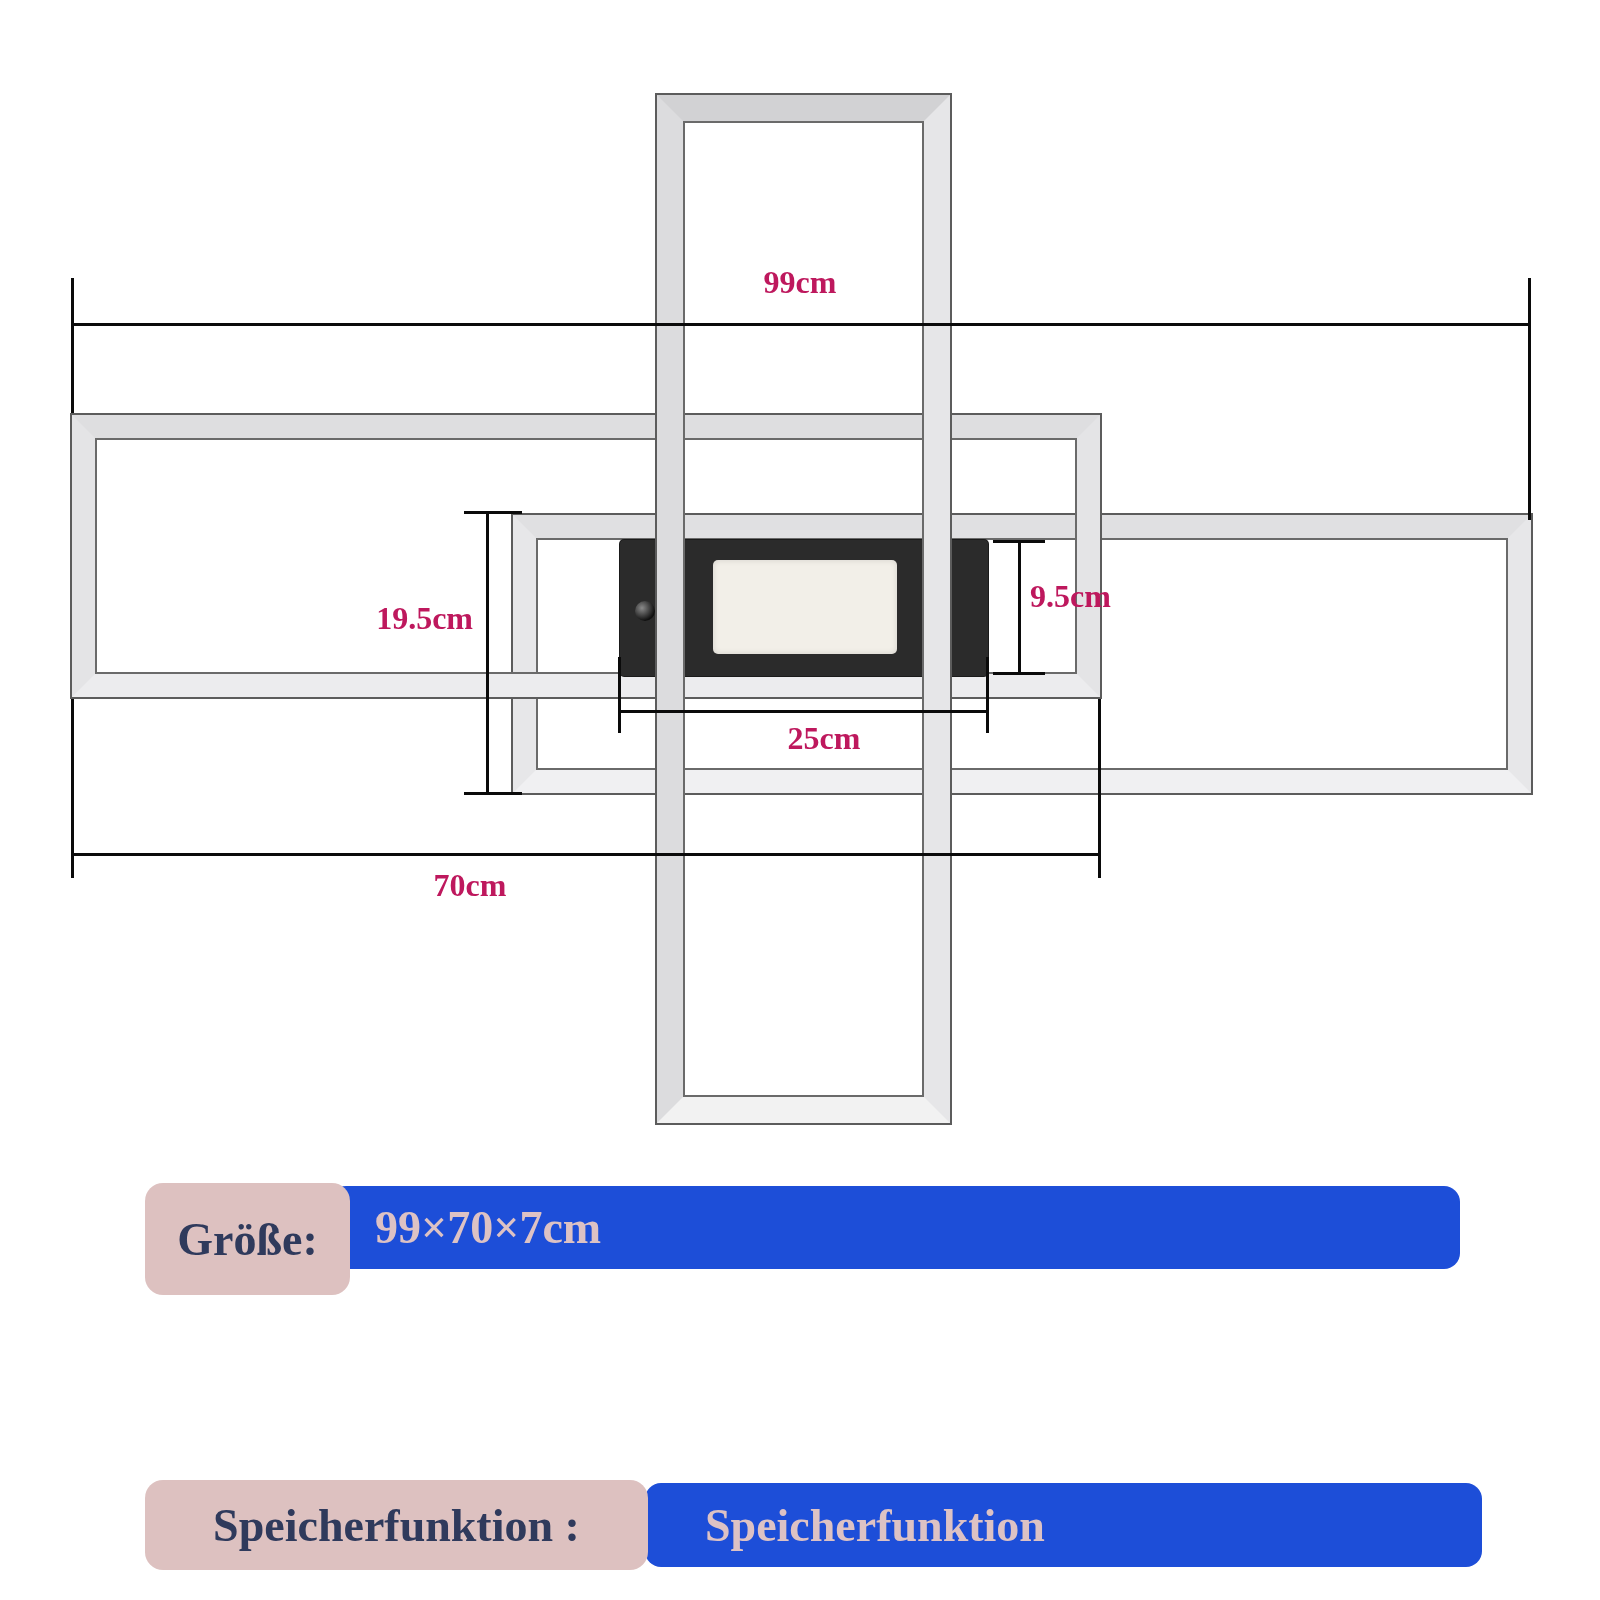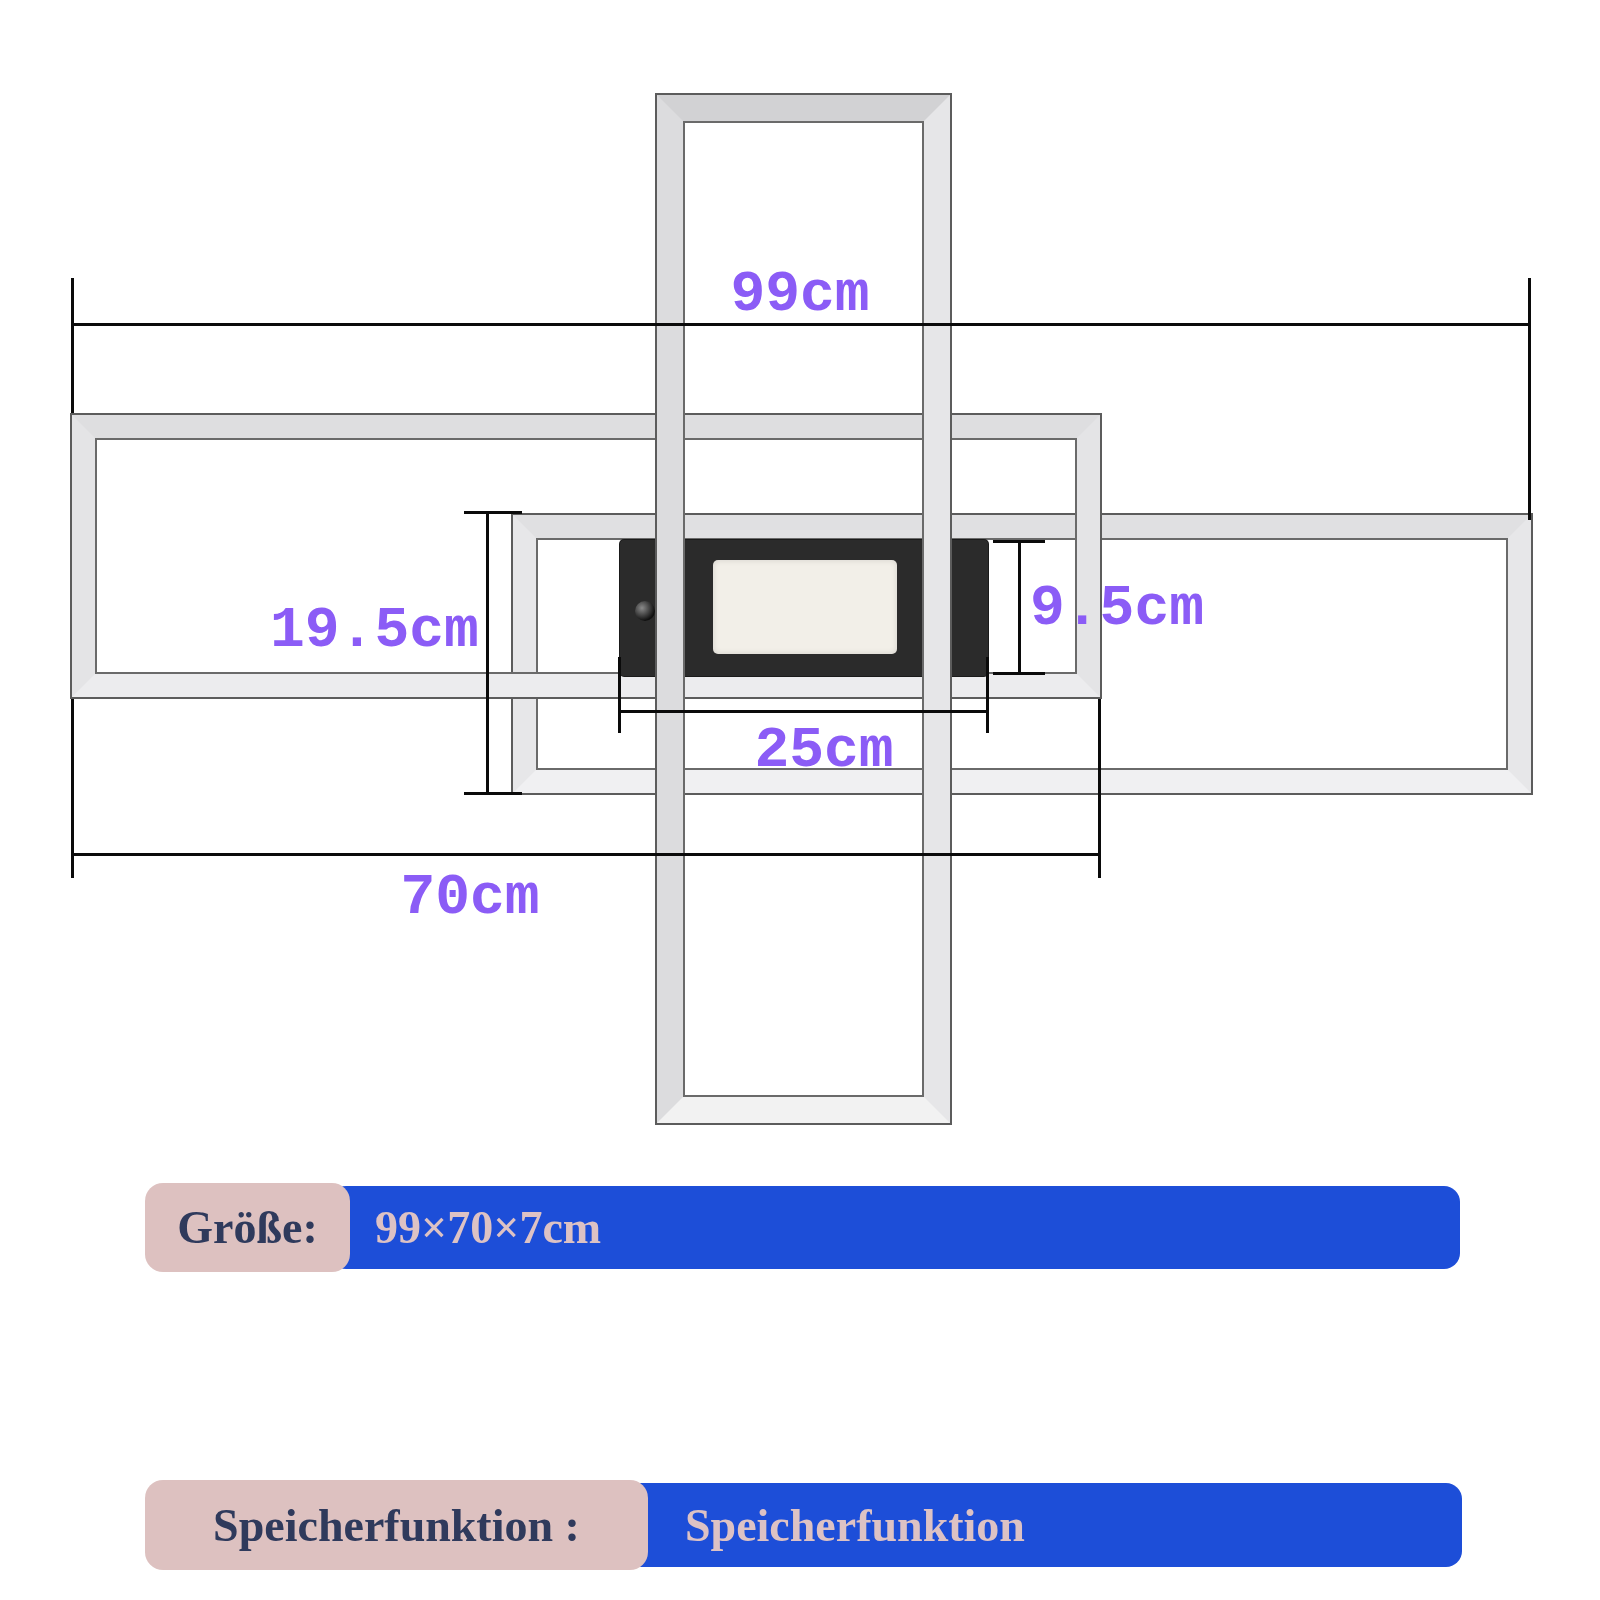--- a/index.html
+++ b/index.html
@@ -3,22 +3,22 @@
 <meta charset="utf-8">
 <style>
   html,body{margin:0;padding:0;background:#ffffff;}
   .stage{
     position:relative;width:1600px;height:1600px;background:#ffffff;overflow:hidden;
     font-family:"Liberation Sans",sans-serif;
   }
   
   .dl{position:absolute;background:#0a0a0a;}
   .dim-label{
-    position:absolute;color:#8b5cf6;font-weight:700;font-size:58px;line-height:1;
-    font-family:Liberation Mono, monospace;white-space:nowrap;
+    position:absolute;color:#be185d;font-weight:700;font-size:32px;line-height:1;
+    font-family:Liberation Serif, serif;white-space:nowrap;
   }
   
   .frame{position:absolute;box-sizing:border-box;background:transparent;
          box-shadow:0 0 0 2px #5c5c5c, inset 0 0 0 2px #6a6a6a;}
   .frame-v{border:26px solid #e0e0e2;
            border-top-color:#d2d2d4;border-left-color:#dcdcde;
            border-right-color:#e6e6e8;border-bottom-color:#f2f2f2;}
   .frame-h1{border:23px solid #e4e4e6;
             border-top-color:#dedee0;border-bottom-color:#ececee;}
   .frame-h2{border:23px solid #e7e7e9;
@@ -80,25 +80,25 @@
   <div class="dim-label z5" style="left:1030px;top:580px;">9.5cm</div>
 
   <div class="dl z5" style="left:619px;top:710px;width:370px;height:3px;"></div>
   <div class="dl z5" style="left:618px;top:657px;width:3px;height:76px;"></div>
   <div class="dl z5" style="left:986px;top:657px;width:3px;height:76px;"></div>
   <div class="dim-label ta-c z5" style="left:724px;top:722px;width:200px;">25cm</div>
 
   <div class="spec-navy" style="left:330px;top:1186px;width:1130px;height:83px;">
     <div class="spec-value" style="left:45px;">99×70×7cm</div>
   </div>
-  <div class="spec-pink" style="left:145px;top:1183px;width:205px;height:89px;">
+  <div class="spec-pink" style="left:145px;top:1183px;width:205px;height:112px;">
     <span class="spec-label">Größe:</span>
   </div>
 
 
-  <div class="spec-navy" style="left:625px;top:1483px;width:837px;height:84px;">
+  <div class="spec-navy" style="left:645px;top:1483px;width:837px;height:84px;">
     <div class="spec-value" style="left:60px;">Speicherfunktion</div>
   </div>
   <div class="spec-pink" style="left:145px;top:1480px;width:503px;height:90px;">
     <span class="spec-label">Speicherfunktion :</span>
   </div>
 
 </div>
 
 </body></html>

